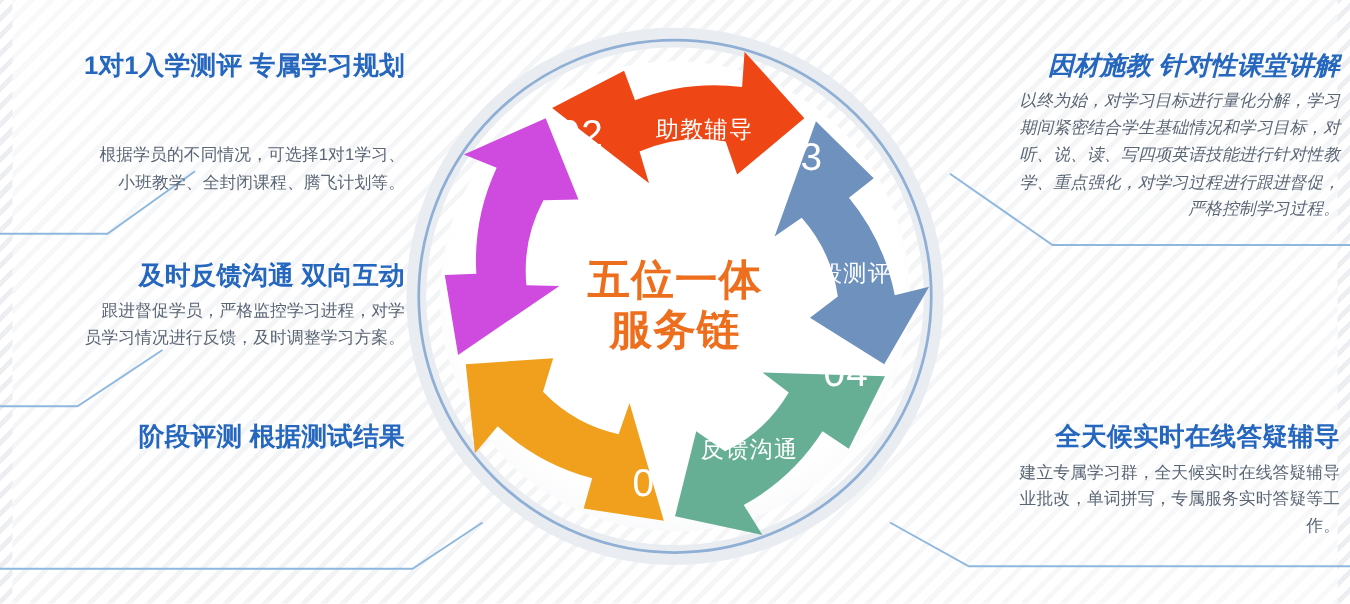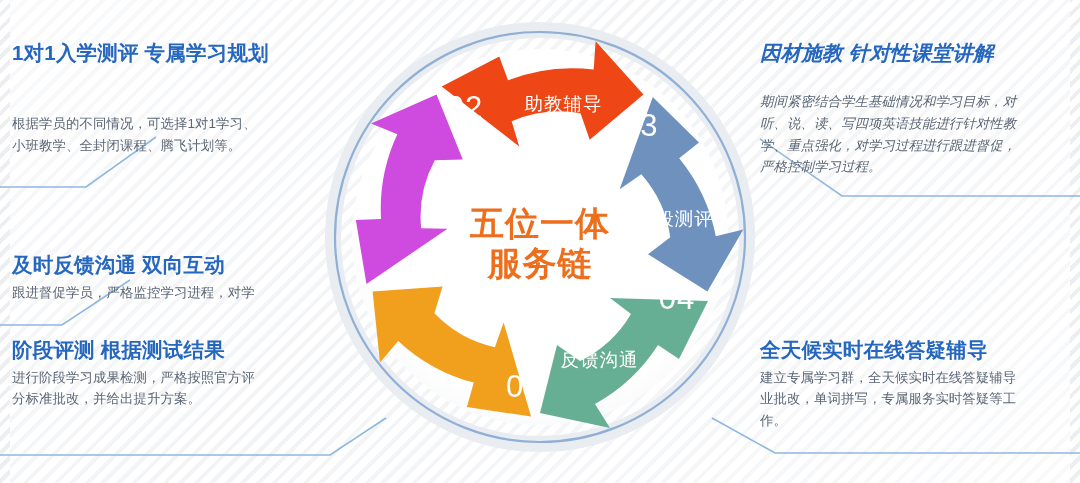--- a/index.html
+++ b/index.html
@@ -33,39 +33,39 @@
 
   
   #wheel{
     position:absolute;
     left:325px; top:22px;
     width:430px; height:430px;
     z-index:3;
   }
 
   
-  .block{ position:absolute; z-index:4; }
+  .block{ position:absolute; z-index:4;text-align:right; }
   .block h3{
     font-size:20.5px;
     font-weight:700;
     color:#2566BE;
     letter-spacing:.2px;
     line-height:1.25;
     margin-bottom:4px;
     white-space:nowrap;
   }
   .block p{
     font-size:13.4px;
     line-height:1.62;
     color:#5b6675;
     letter-spacing:.1px;
   }
 
   #block-left-1{ left:12px; top:40px;  width:312px; }
-  #block-left-2{ left:12px; top:208px; width:312px;margin-top:44px; }
+  #block-left-2{ left:12px; top:208px; width:312px; }
   #block-left-3{ left:12px; top:337px; width:312px; }
 
   #block-right-1{ left:760px; top:40px;  width:312px;font-style:italic; }
   #block-right-2{ left:760px; top:337px; width:312px; }
 
   
   .edge-accent{ position:absolute; top:0; bottom:0; width:10px; z-index:2;
     background:repeating-linear-gradient(-45deg,#ffffff 0 6px,#eceef1 6px 10px); }
   #edge-left{ left:0; }
   #edge-right{ right:0; }
@@ -152,27 +152,26 @@
   <text id="center-l1" x="215" y="213" text-anchor="middle" font-size="34" font-weight="700" fill="#ED6F1E" letter-spacing="1">五位一体</text>
   <text id="center-l2" x="215" y="253" text-anchor="middle" font-size="34" font-weight="700" fill="#ED6F1E" letter-spacing="1">服务链</text>
 </svg>
 
 <div class="block" id="block-left-1">
   <h3>1对1入学测评 专属学习规划</h3>
   <p><br><br><span>根据学员的不同情况，可选择1对1学习、</span><br><span>小班教学、全封闭课程、腾飞计划等。</span></p>
 </div>
 <div class="block" id="block-left-2">
   <h3>及时反馈沟通 双向互动</h3>
-  <p><span>跟进督促学员，严格监控学习进程，对学</span><br></p>
+  <p><span>跟进督促学员，严格监控学习进程，对学</span><br><span>员学习情况进行反馈，及时调整学习方案。</span></p>
 </div>
 <div class="block" id="block-left-3">
   <h3>阶段评测 根据测试结果</h3>
-  <p><span>进行阶段学习成果检测，严格按照官方评</span><br><span>分标准批改，并给出提升方案。</span></p>
 </div>
 
 <div class="block" id="block-right-1">
   <h3>因材施教 针对性课堂讲解</h3>
-  <p><br><span>期间紧密结合学生基础情况和学习目标，对</span><br><span>听、说、读、写四项英语技能进行针对性教</span><br><span>学、重点强化，对学习过程进行跟进督促，</span><br><span>严格控制学习过程。</span></p>
+  <p><span>以终为始，对学习目标进行量化分解，学习</span><br><span>期间紧密结合学生基础情况和学习目标，对</span><br><span>听、说、读、写四项英语技能进行针对性教</span><br><span>学、重点强化，对学习过程进行跟进督促，</span><br><span>严格控制学习过程。</span></p>
 </div>
 <div class="block" id="block-right-2">
   <h3>全天候实时在线答疑辅导</h3>
   <p><span>建立专属学习群，全天候实时在线答疑辅导</span><br><span>业批改，单词拼写，专属服务实时答疑等工</span><br><span>作。</span></p>
 </div>
 
 </body></html>

